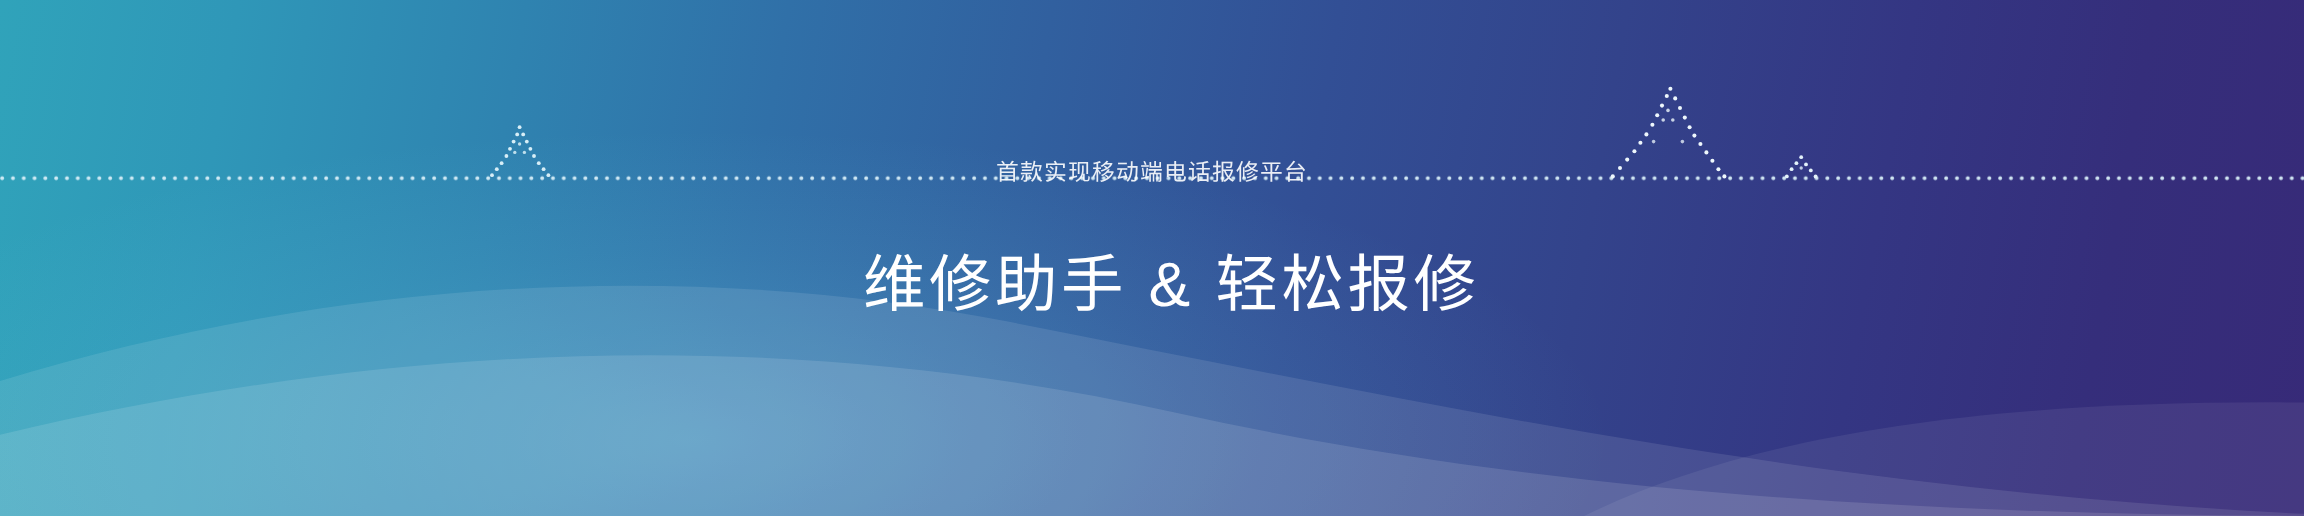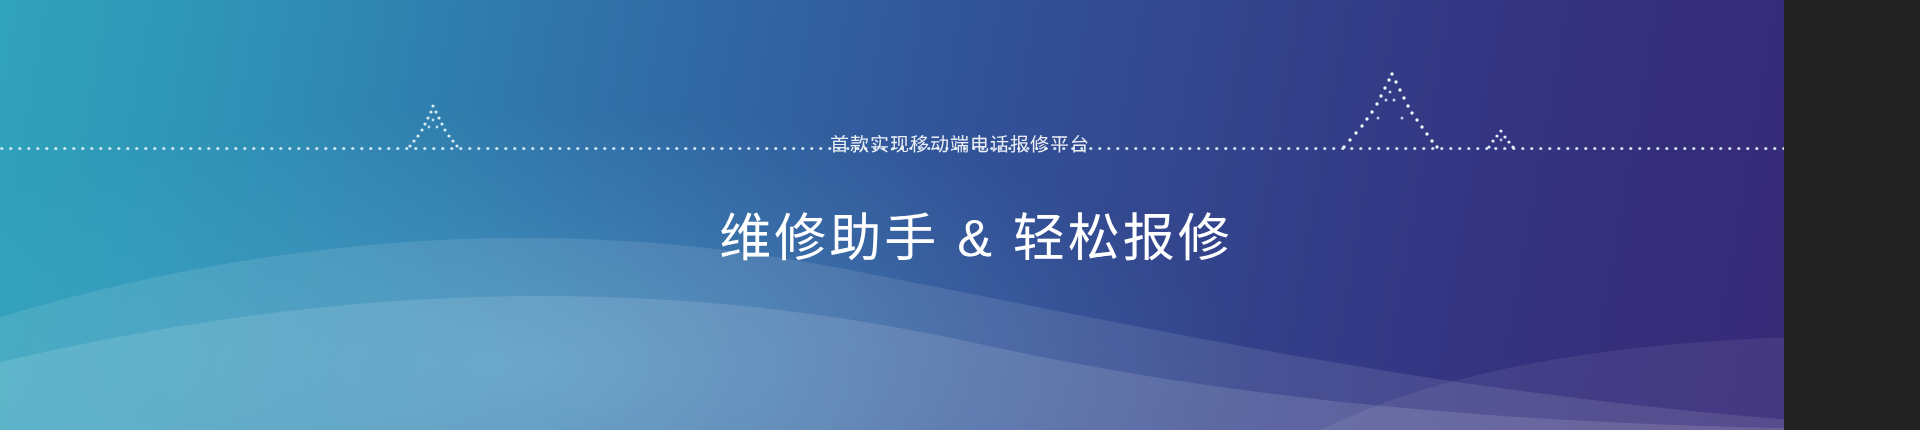--- a/index.html
+++ b/index.html
@@ -4,21 +4,21 @@
 <title>Banner</title>
 <style>
   html, body {
     margin: 0;
     padding: 0;
     background: #222;
   }
 
   .banner {
     position: relative;
-    width: 1784px;
+    width: 1920px;
     height: 430px;
     overflow: hidden;
     font-family: "Liberation Sans", "DejaVu Sans", sans-serif;
     
     background:
       linear-gradient(100deg,
         #30a3ba 0%,
         #2f97b8 10%,
         #2f83b0 22%,
         #3070a8 33%,

